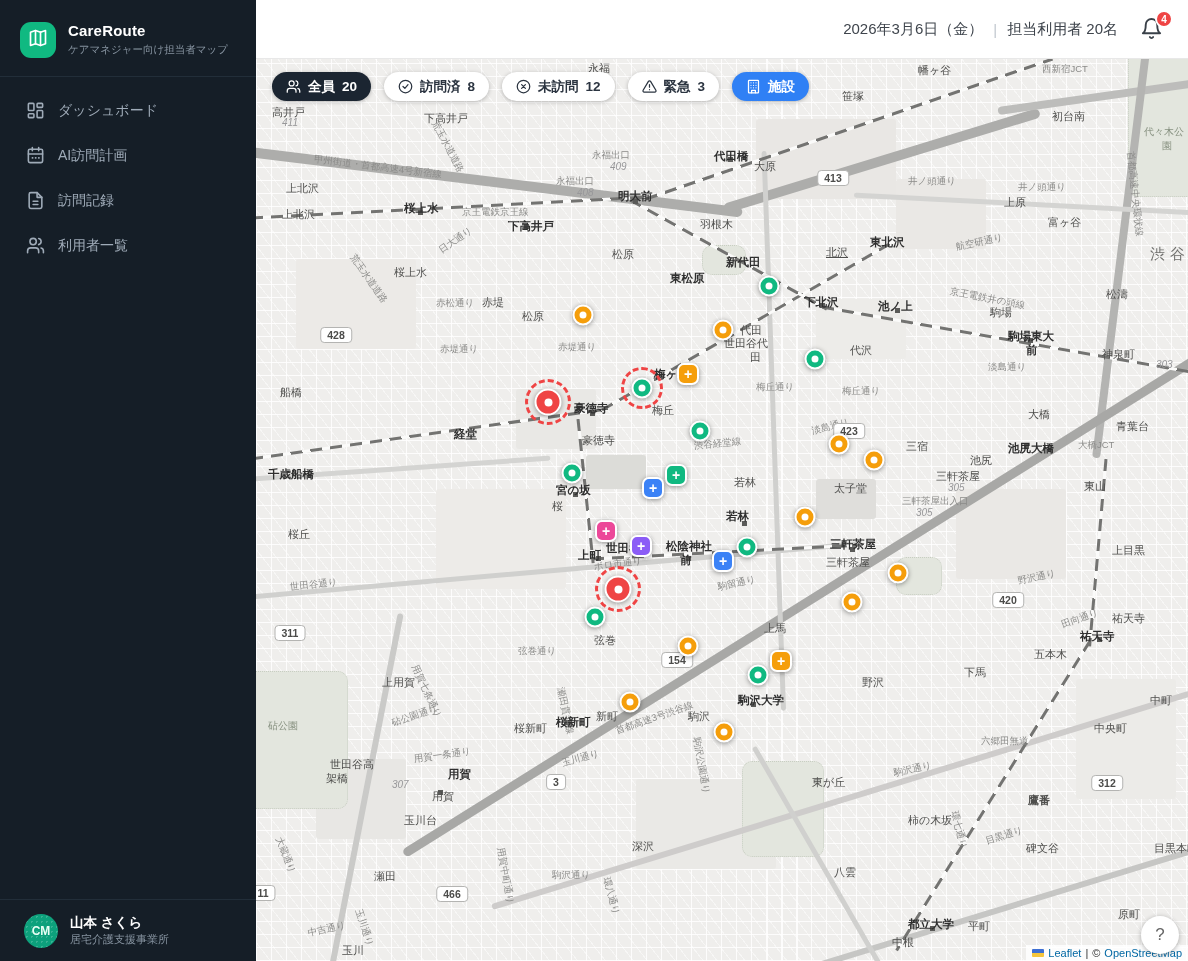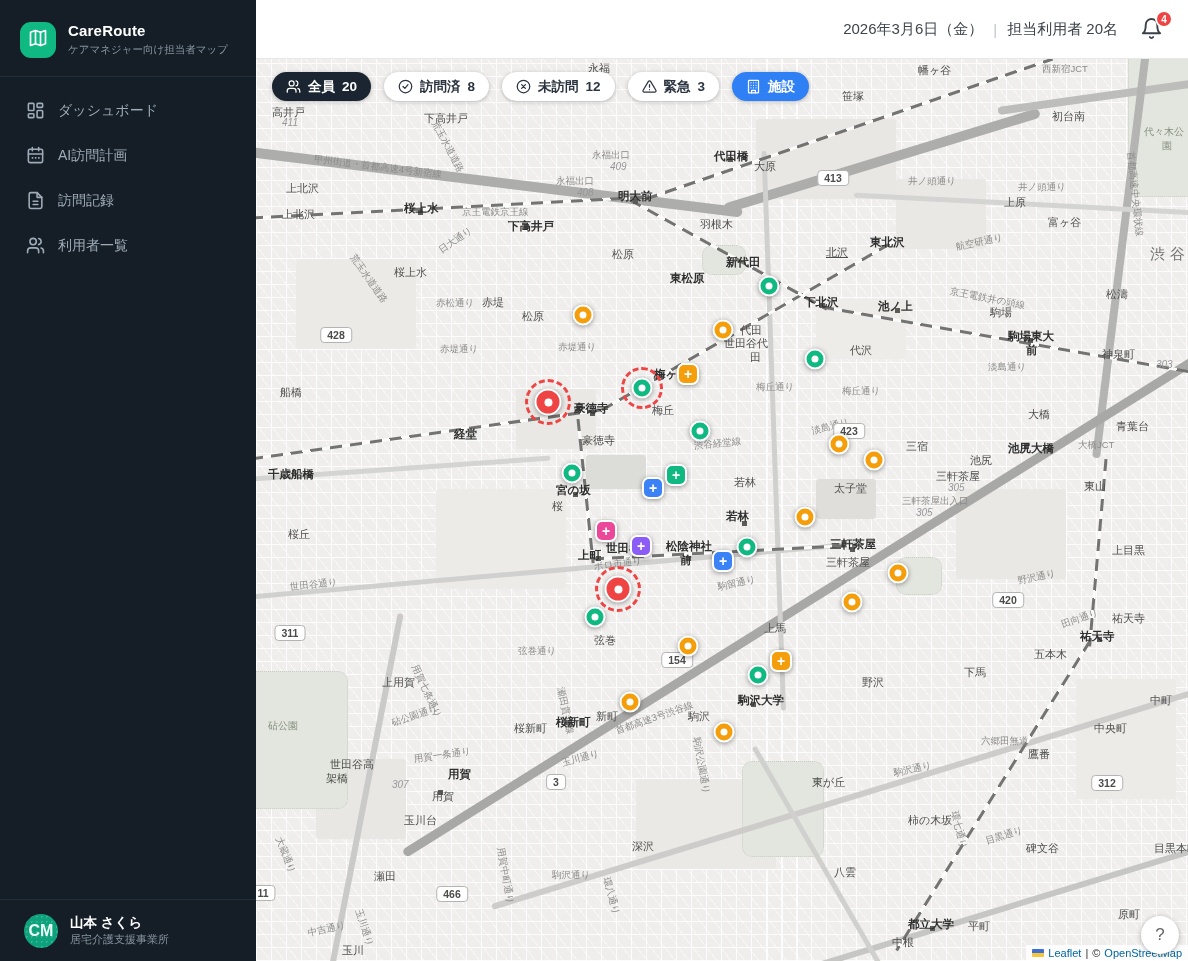--- a/index.html
+++ b/index.html
@@ -19,21 +19,21 @@
   .nav-item .nav-icon{display:flex;width:19px;height:19px;}
   .nav-item svg{width:19px;height:19px;stroke:currentColor;}
   .nav-item.active{background:rgba(16,185,129,.14);color:#35d098;font-weight:bold;}
   .alert-panel{position:absolute;left:12px;right:12px;bottom:88px;background:#341f2b;border:1px solid #93435a;
     border-radius:12px;padding:13px 16px 12px 16px;}
   .alert-title{display:flex;align-items:center;gap:9px;color:#f85c74;font-size:13px;font-weight:bold;margin-bottom:8px;}
   .alert-title svg{width:16px;height:16px;stroke:#f85c74;flex:none;}
   .alert-item{color:#dc9aa6;font-size:12px;line-height:22px;}
   .profile{position:absolute;left:0;right:0;bottom:0;height:62px;border-top:1px solid #222e39;
     display:flex;align-items:center;gap:12px;padding:0 24px;}
-  .avatar{width:34px;height:34px;border-radius:50%;background:#0da17c;color:#eafff5;font-size:16px;font-weight:bold;
+  .avatar{width:34px;height:34px;border-radius:50%;background:#0da17c;color:#eafff5;font-size:12px;font-weight:bold;
     display:flex;align-items:center;justify-content:center;flex:none;
     background-image:radial-gradient(rgba(255,255,255,.18) 1px,transparent 1px);background-size:5px 5px;}
   .profile-name{font-size:13.5px;font-weight:bold;color:#fff;line-height:1.3;}
   .profile-org{font-size:11px;color:#8794a1;}
 
   
   .topbar{position:absolute;left:256px;top:0;width:932px;height:59px;background:#fff;border-bottom:1px solid #e8e8e8;
     display:flex;align-items:center;justify-content:flex-end;padding-right:24px;z-index:25;}
   .topbar-text{font-size:15px;color:#3f454d;display:flex;align-items:center;}
   .topbar-sep{color:#c2c8cf;margin:0 10px;font-size:15px;}
@@ -354,21 +354,21 @@
       <span class="lbl tw" style="left: 606px; top: 616px;">野沢</span>
       <span class="lbl tw" style="left: 708px; top: 606px;">下馬</span>
       <span class="lbl tw" style="left: 778px; top: 588px;">五本木</span>
       <span class="lbl tw" style="left: 856px; top: 552px;">祐天寺</span>
       <span class="lbl st" style="left: 824px; top: 570px;">祐天寺</span>
       <span class="lbl rd" style="left: 696px; top: 676px; margin-left: 29px;">六郷田無道</span>
       <span class="lbl rd" style="left: 698px; top: 746px; transform: rotate(76deg);">環七通り</span>
       <span class="lbl tw" style="left: 556px; top: 696px; margin-top: 20px;">東が丘</span>
       <span class="lbl rd" style="left: 638px; top: 708px; transform: rotate(-12deg);">駒沢通り</span>
       <span class="lbl tw" style="left: 652px; top: 754px;">柿の木坂</span>
-      <span class="lbl tw" style="left: 772px; top: 688px;">鷹番</span>
+      <span class="lbl tw" style="left: 772px; top: 734px; font-weight: bold;">鷹番</span>
       <span class="lbl tw" style="left: 838px; top: 662px;">中央町</span>
       <span class="lbl tw" style="left: 894px; top: 634px;">中町</span>
       <span class="lbl tw" style="left: 770px; top: 782px;">碑文谷</span>
       <span class="lbl rd" style="left: 730px; top: 776px; transform: rotate(-17deg);">目黒通り</span>
       <span class="lbl tw" style="left: 578px; top: 806px;">八雲</span>
       <span class="lbl st" style="left: 652px; top: 858px;">都立大学</span>
       <span class="lbl tw" style="left: 712px; top: 860px;">平町</span>
       <span class="lbl tw" style="left: 636px; top: 876px;">中根</span>
       <span class="lbl tw" style="left: 898px; top: 782px;">目黒本町</span>
       <span class="lbl tw" style="left: 862px; top: 848px;">原町</span>

